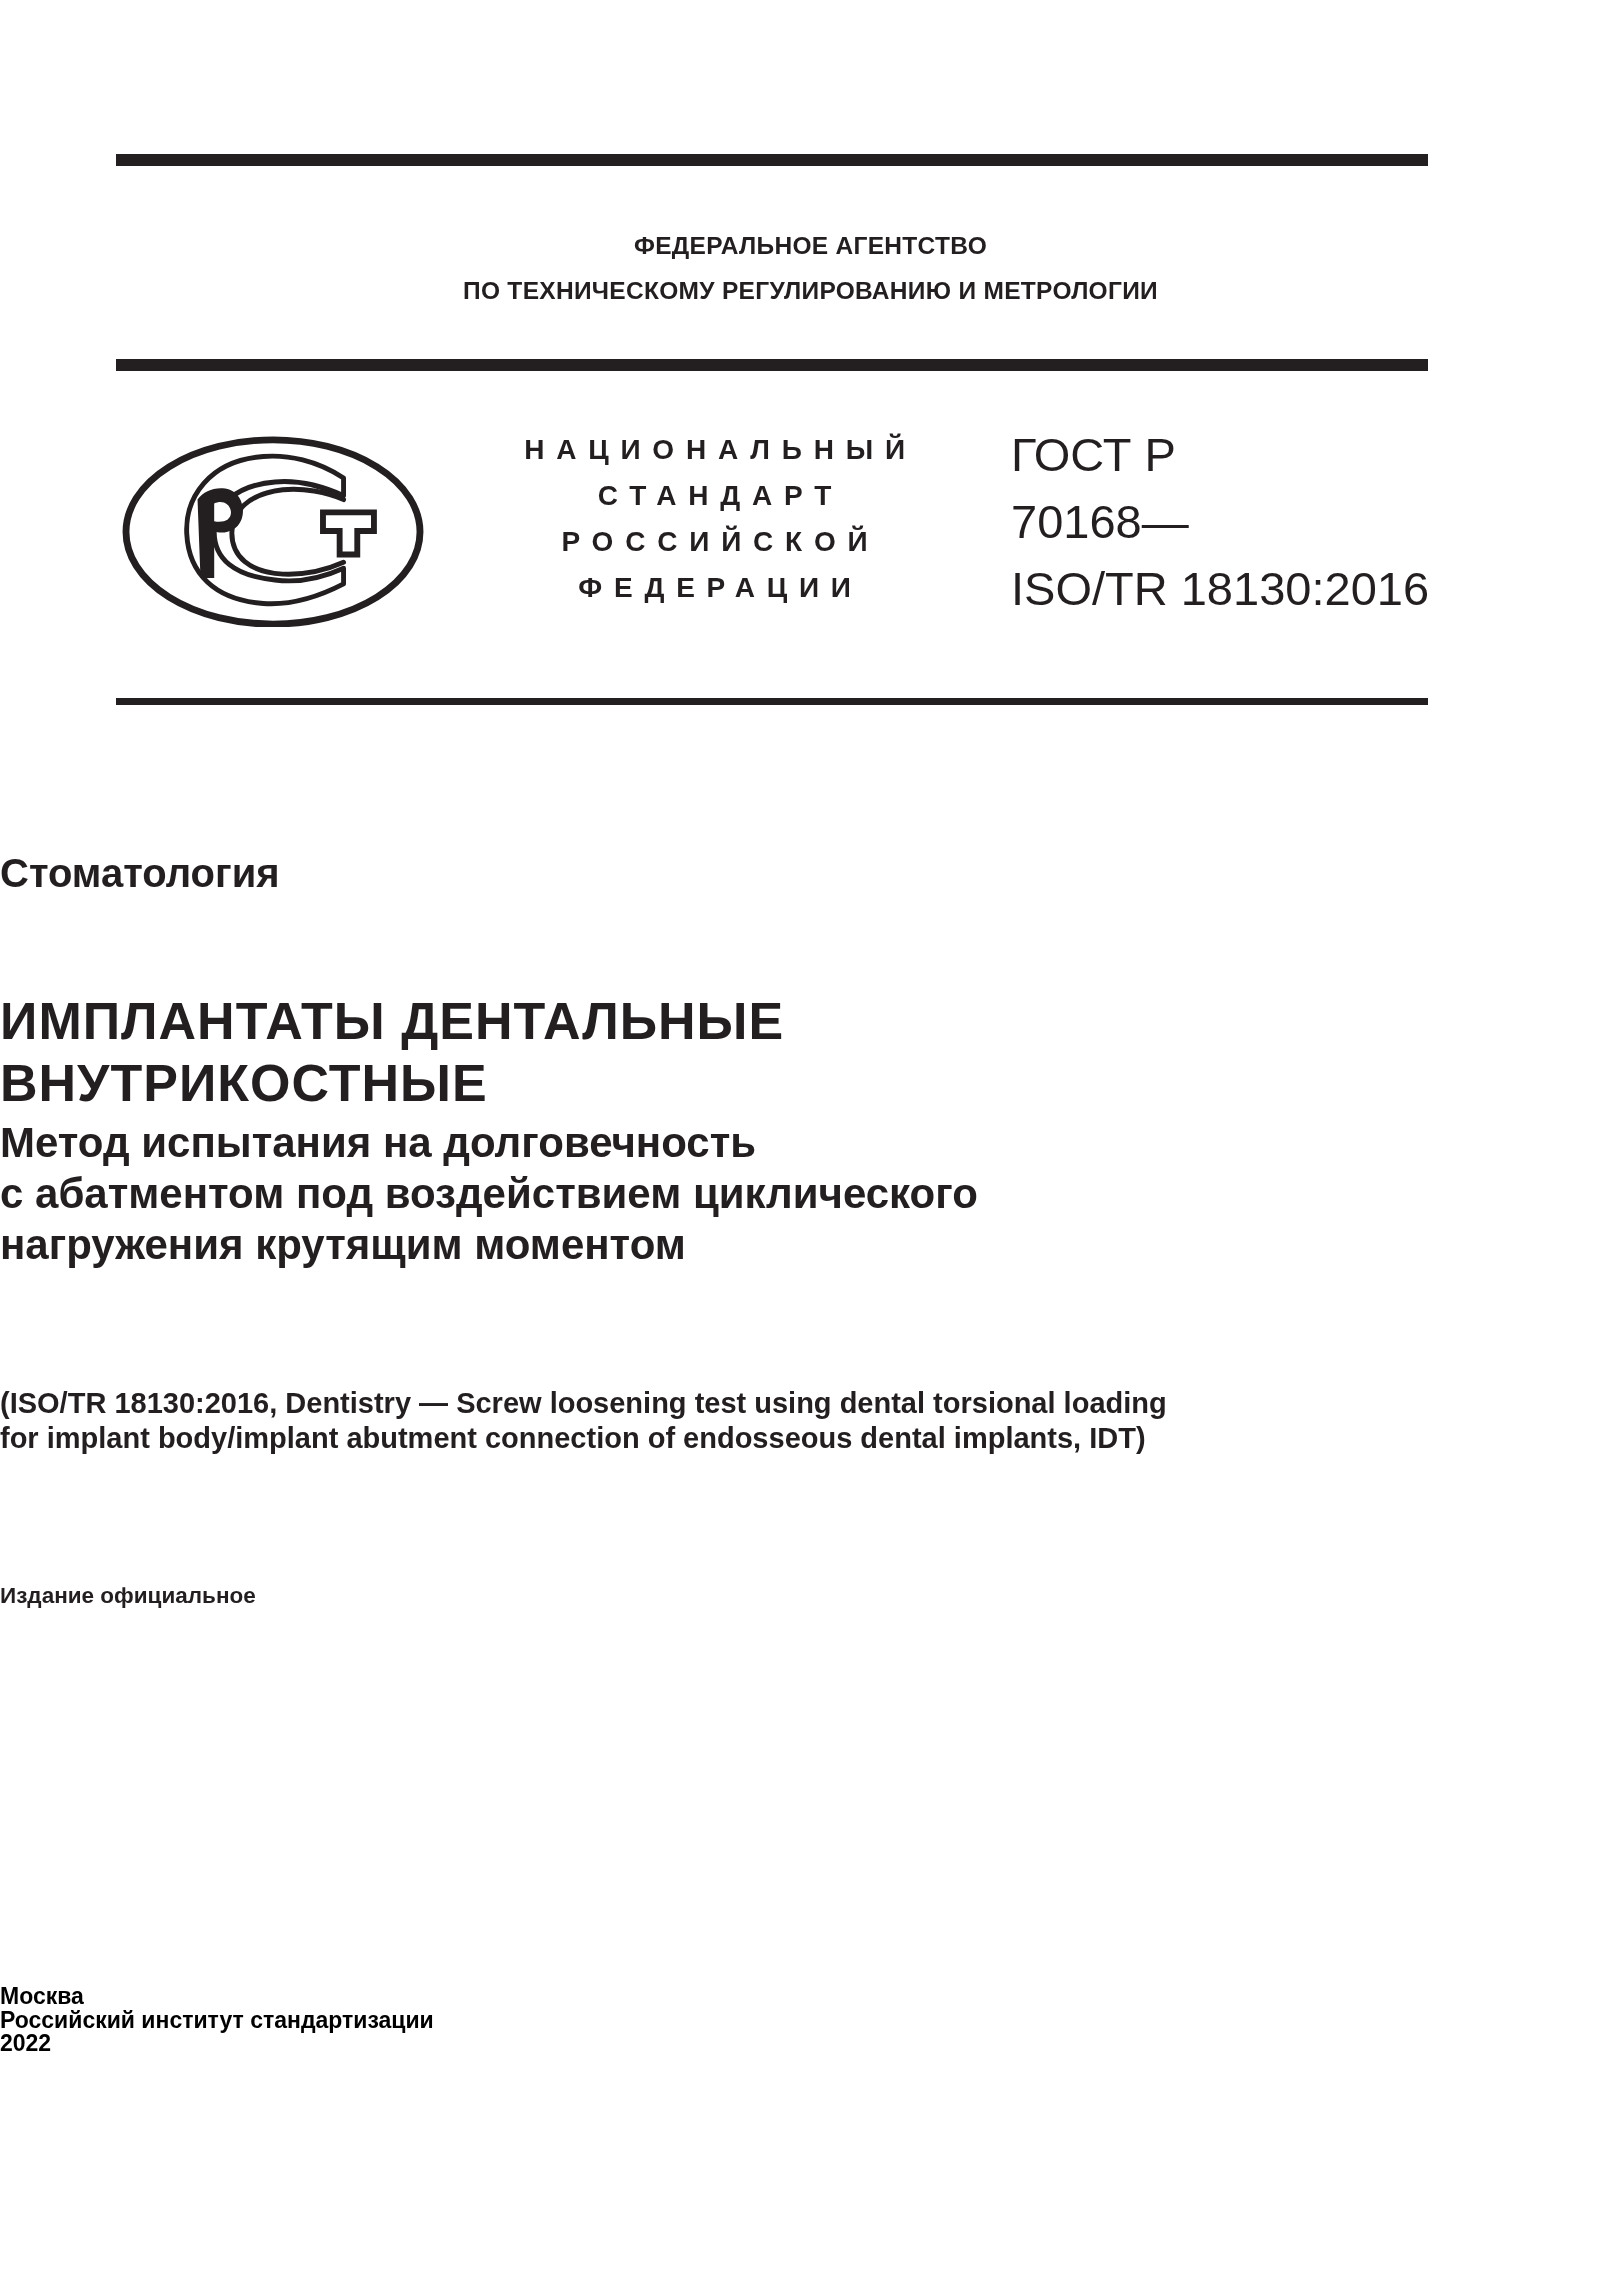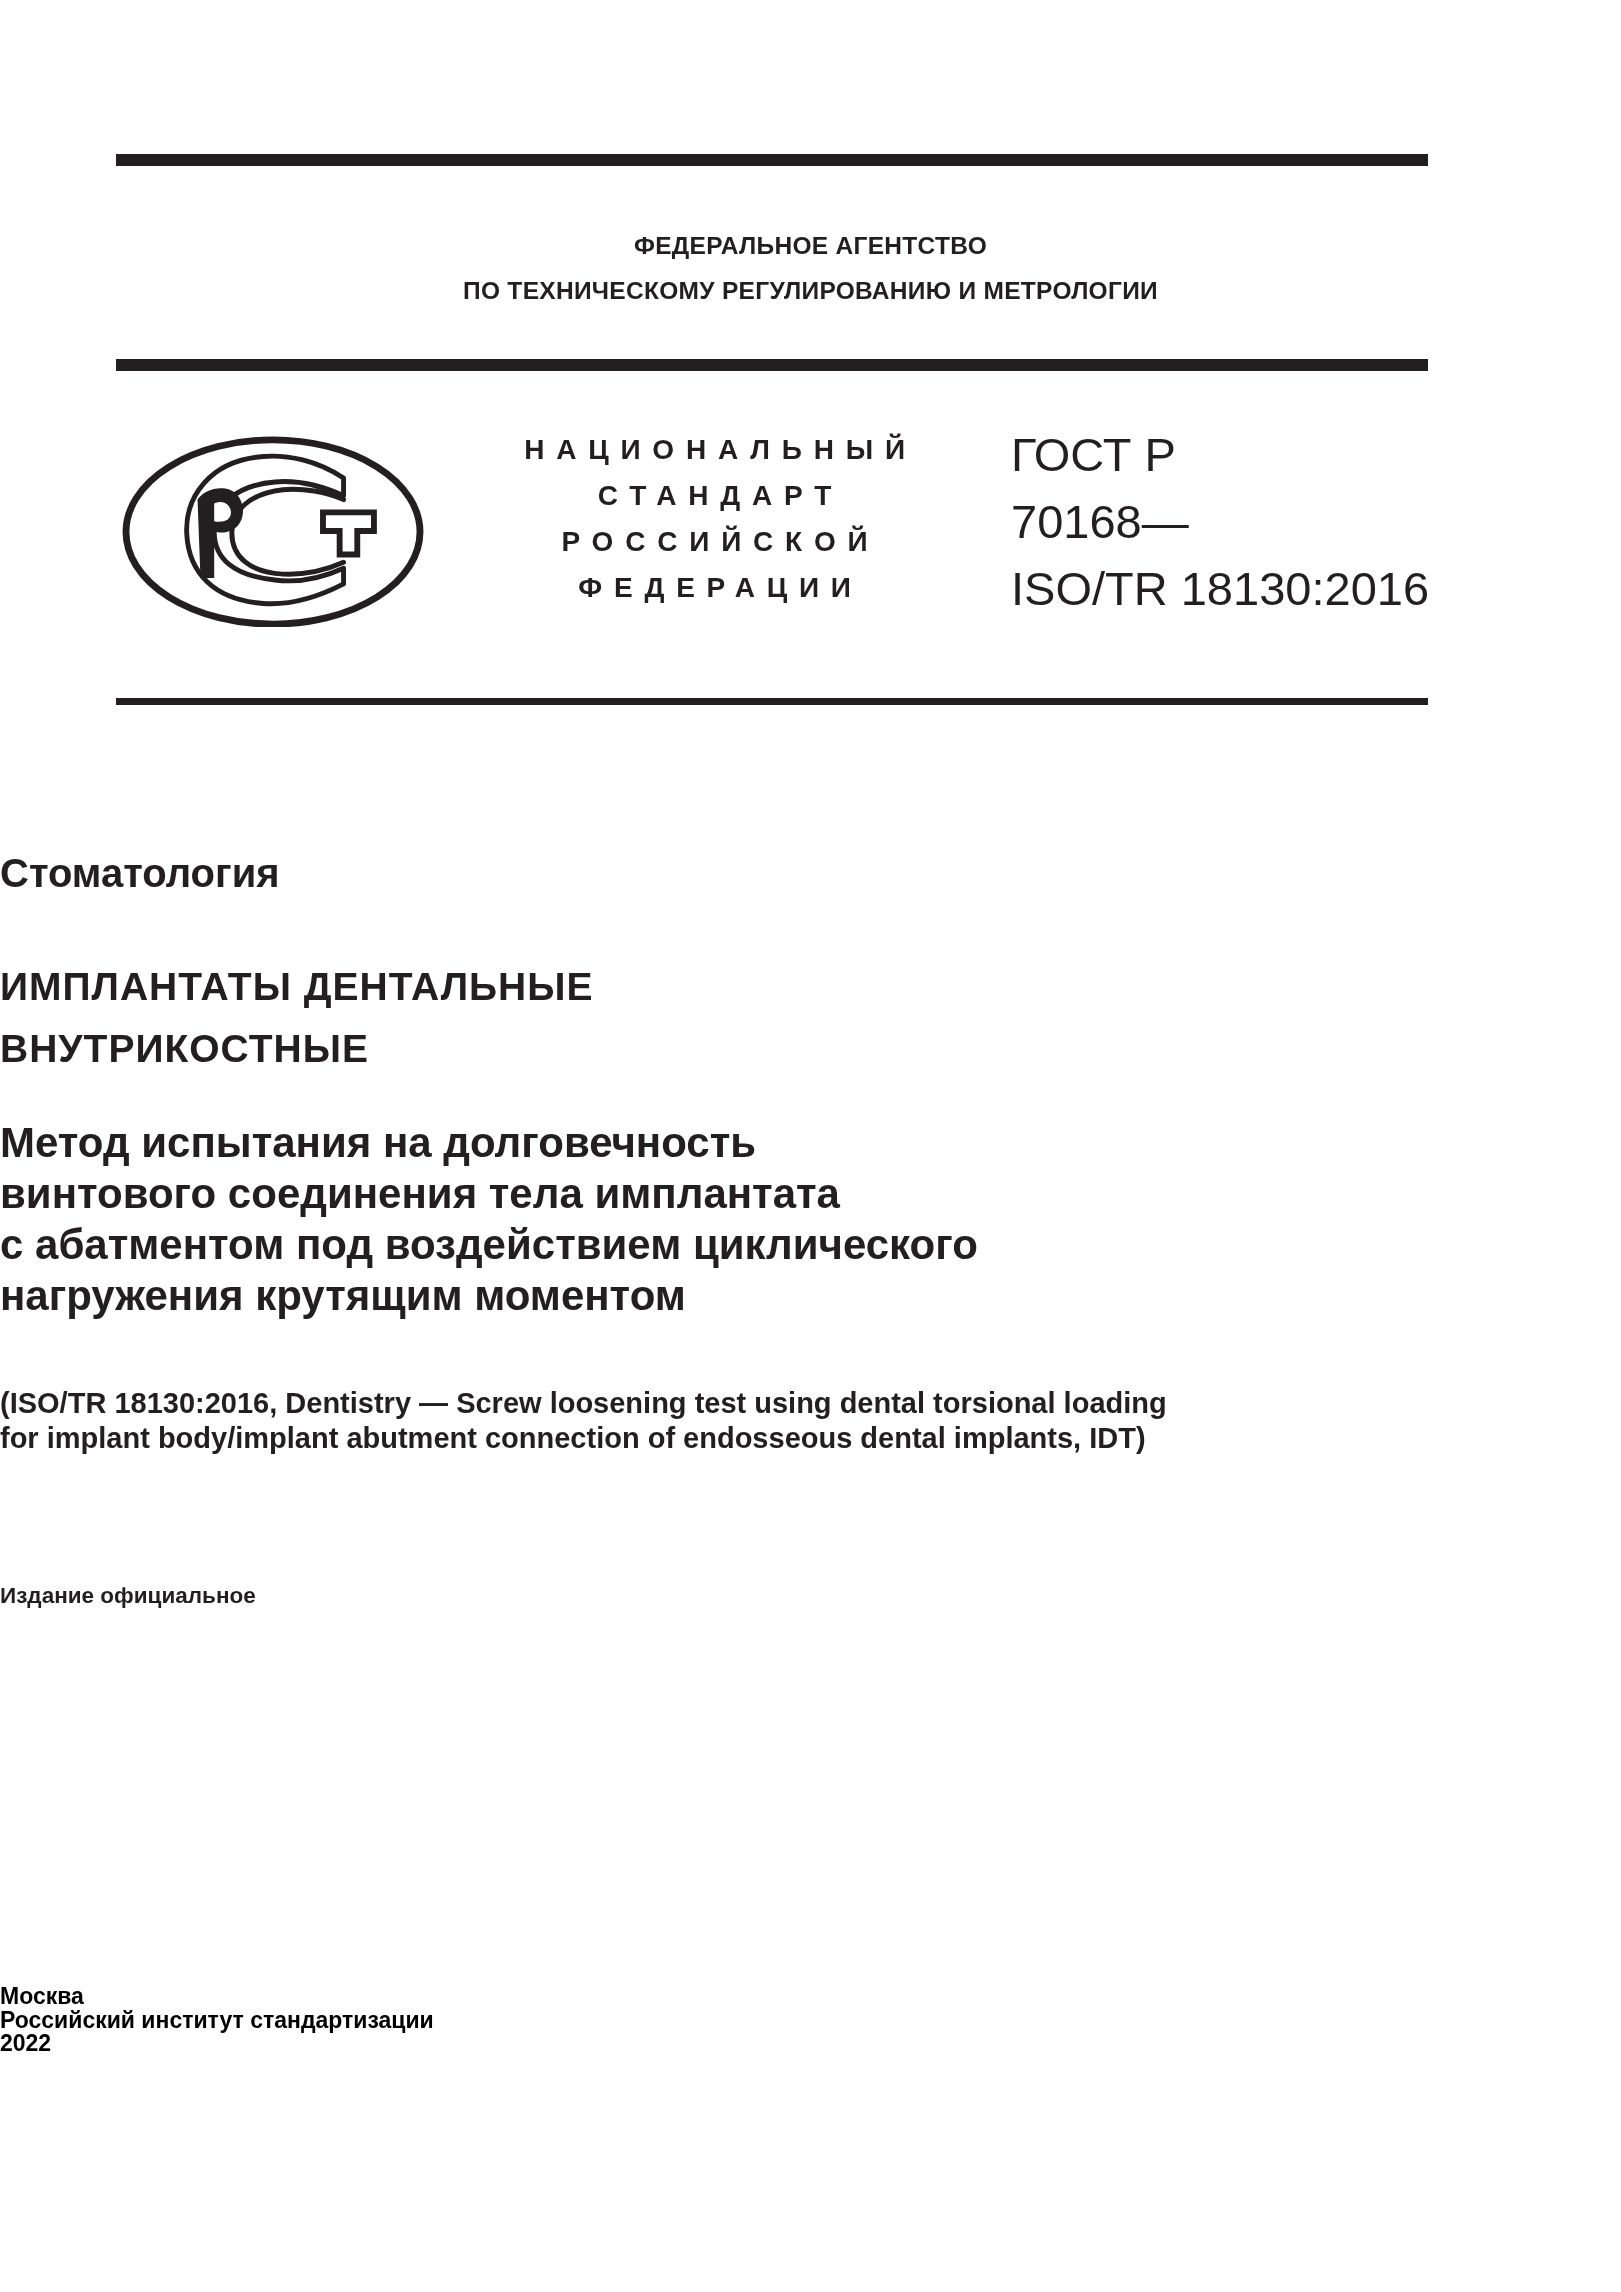--- a/index.html
+++ b/index.html
@@ -31,21 +31,21 @@
 
     .designation {
       position: absolute; left: 983px; top: 421px; width: 451px;
       font-weight: normal; font-size: 47px; line-height: 67px;
       white-space: nowrap;
       margin-left: 28px;
     }
 
     .center-block { position: absolute; left: 0; width: 1621px; text-align: left; }
     .subject { top: 851px; font-size: 40px; font-weight: bold; }
-    .title { top: 956px; font-size: 39px; font-weight: bold; line-height: 62px; letter-spacing: 1px; }
+    .title { top: 990px; font-size: 52px; font-weight: bold; line-height: 62px; letter-spacing: 1px; }
     .subtitle { top: 1117px; font-size: 42px; font-weight: bold; line-height: 51px; }
     .iso-ref { top: 1386px; font-size: 29px; font-weight: bold; line-height: 35px; }
     .edition { top: 1583px; font-size: 22.5px; font-weight: bold; }
     .imprint { top: 1985px; font-size: 23px; font-weight: bold; line-height: 23.5px; color: #000; }
   </style>
 </head>
 <body>
 
 <div class="rule rule-1"></div>
 
@@ -87,21 +87,20 @@
 
 <div class="center-block subject">Стоматология</div>
 
 <div class="center-block title">
   <div>ИМПЛАНТАТЫ ДЕНТАЛЬНЫЕ</div>
   <div>ВНУТРИКОСТНЫЕ</div>
 </div>
 
 <div class="center-block subtitle">
   <div>Метод испытания на долговечность</div>
-  <div>винтового соединения тела имплантата</div>
   <div>с абатментом под воздействием циклического</div>
   <div>нагружения крутящим моментом</div>
 </div>
 
 <div class="center-block iso-ref">
   <div>(ISO/TR 18130:2016, Dentistry — Screw loosening test using dental torsional loading</div>
   <div>for implant body/implant abutment connection of endosseous dental implants, IDT)</div>
 </div>
 
 <div class="center-block edition">Издание официальное</div>

